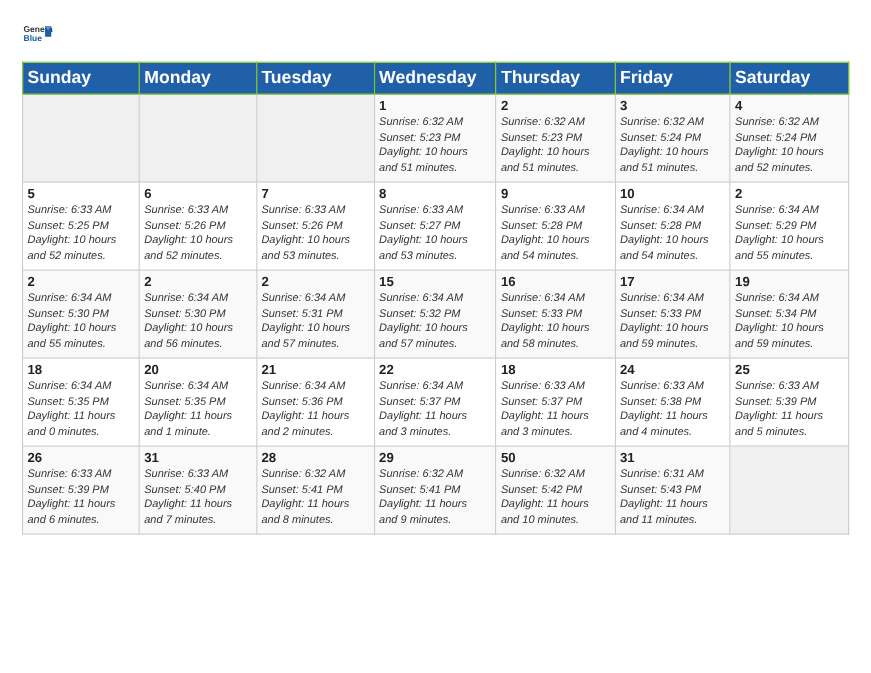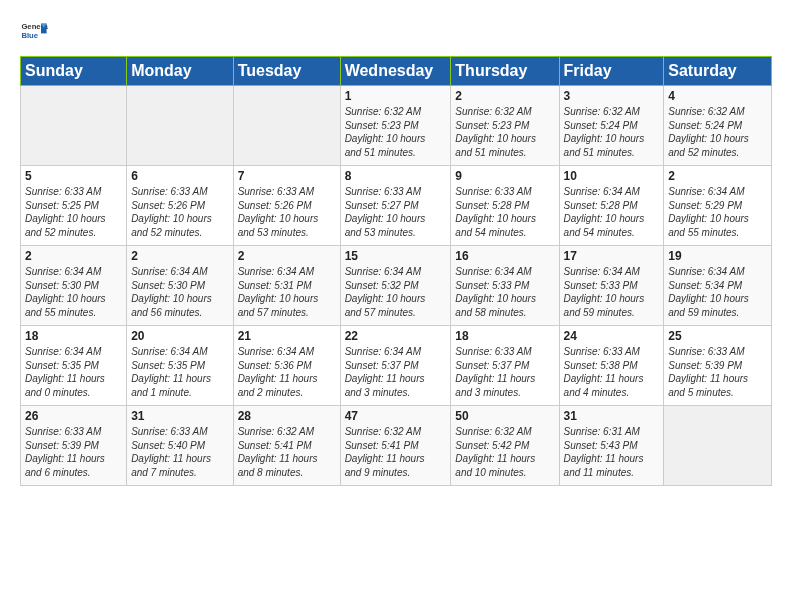--- a/index.html
+++ b/index.html
@@ -238,21 +238,21 @@
           </td>
           <td>
             <span class="day-num">31</span>
             <div class="day-info">Sunrise: 6:33 AM<br>Sunset: 5:40 PM<br>Daylight: 11 hours<br>and 7 minutes.</div>
           </td>
           <td>
             <span class="day-num">28</span>
             <div class="day-info">Sunrise: 6:32 AM<br>Sunset: 5:41 PM<br>Daylight: 11 hours<br>and 8 minutes.</div>
           </td>
           <td>
-            <span class="day-num">47</span>
+            <span class="day-num">29</span>
             <div class="day-info">Sunrise: 6:32 AM<br>Sunset: 5:41 PM<br>Daylight: 11 hours<br>and 9 minutes.</div>
           </td>
           <td>
             <span class="day-num">50</span>
             <div class="day-info">Sunrise: 6:32 AM<br>Sunset: 5:42 PM<br>Daylight: 11 hours<br>and 10 minutes.</div>
           </td>
           <td>
             <span class="day-num">31</span>
             <div class="day-info">Sunrise: 6:31 AM<br>Sunset: 5:43 PM<br>Daylight: 11 hours<br>and 11 minutes.</div>
           </td>

